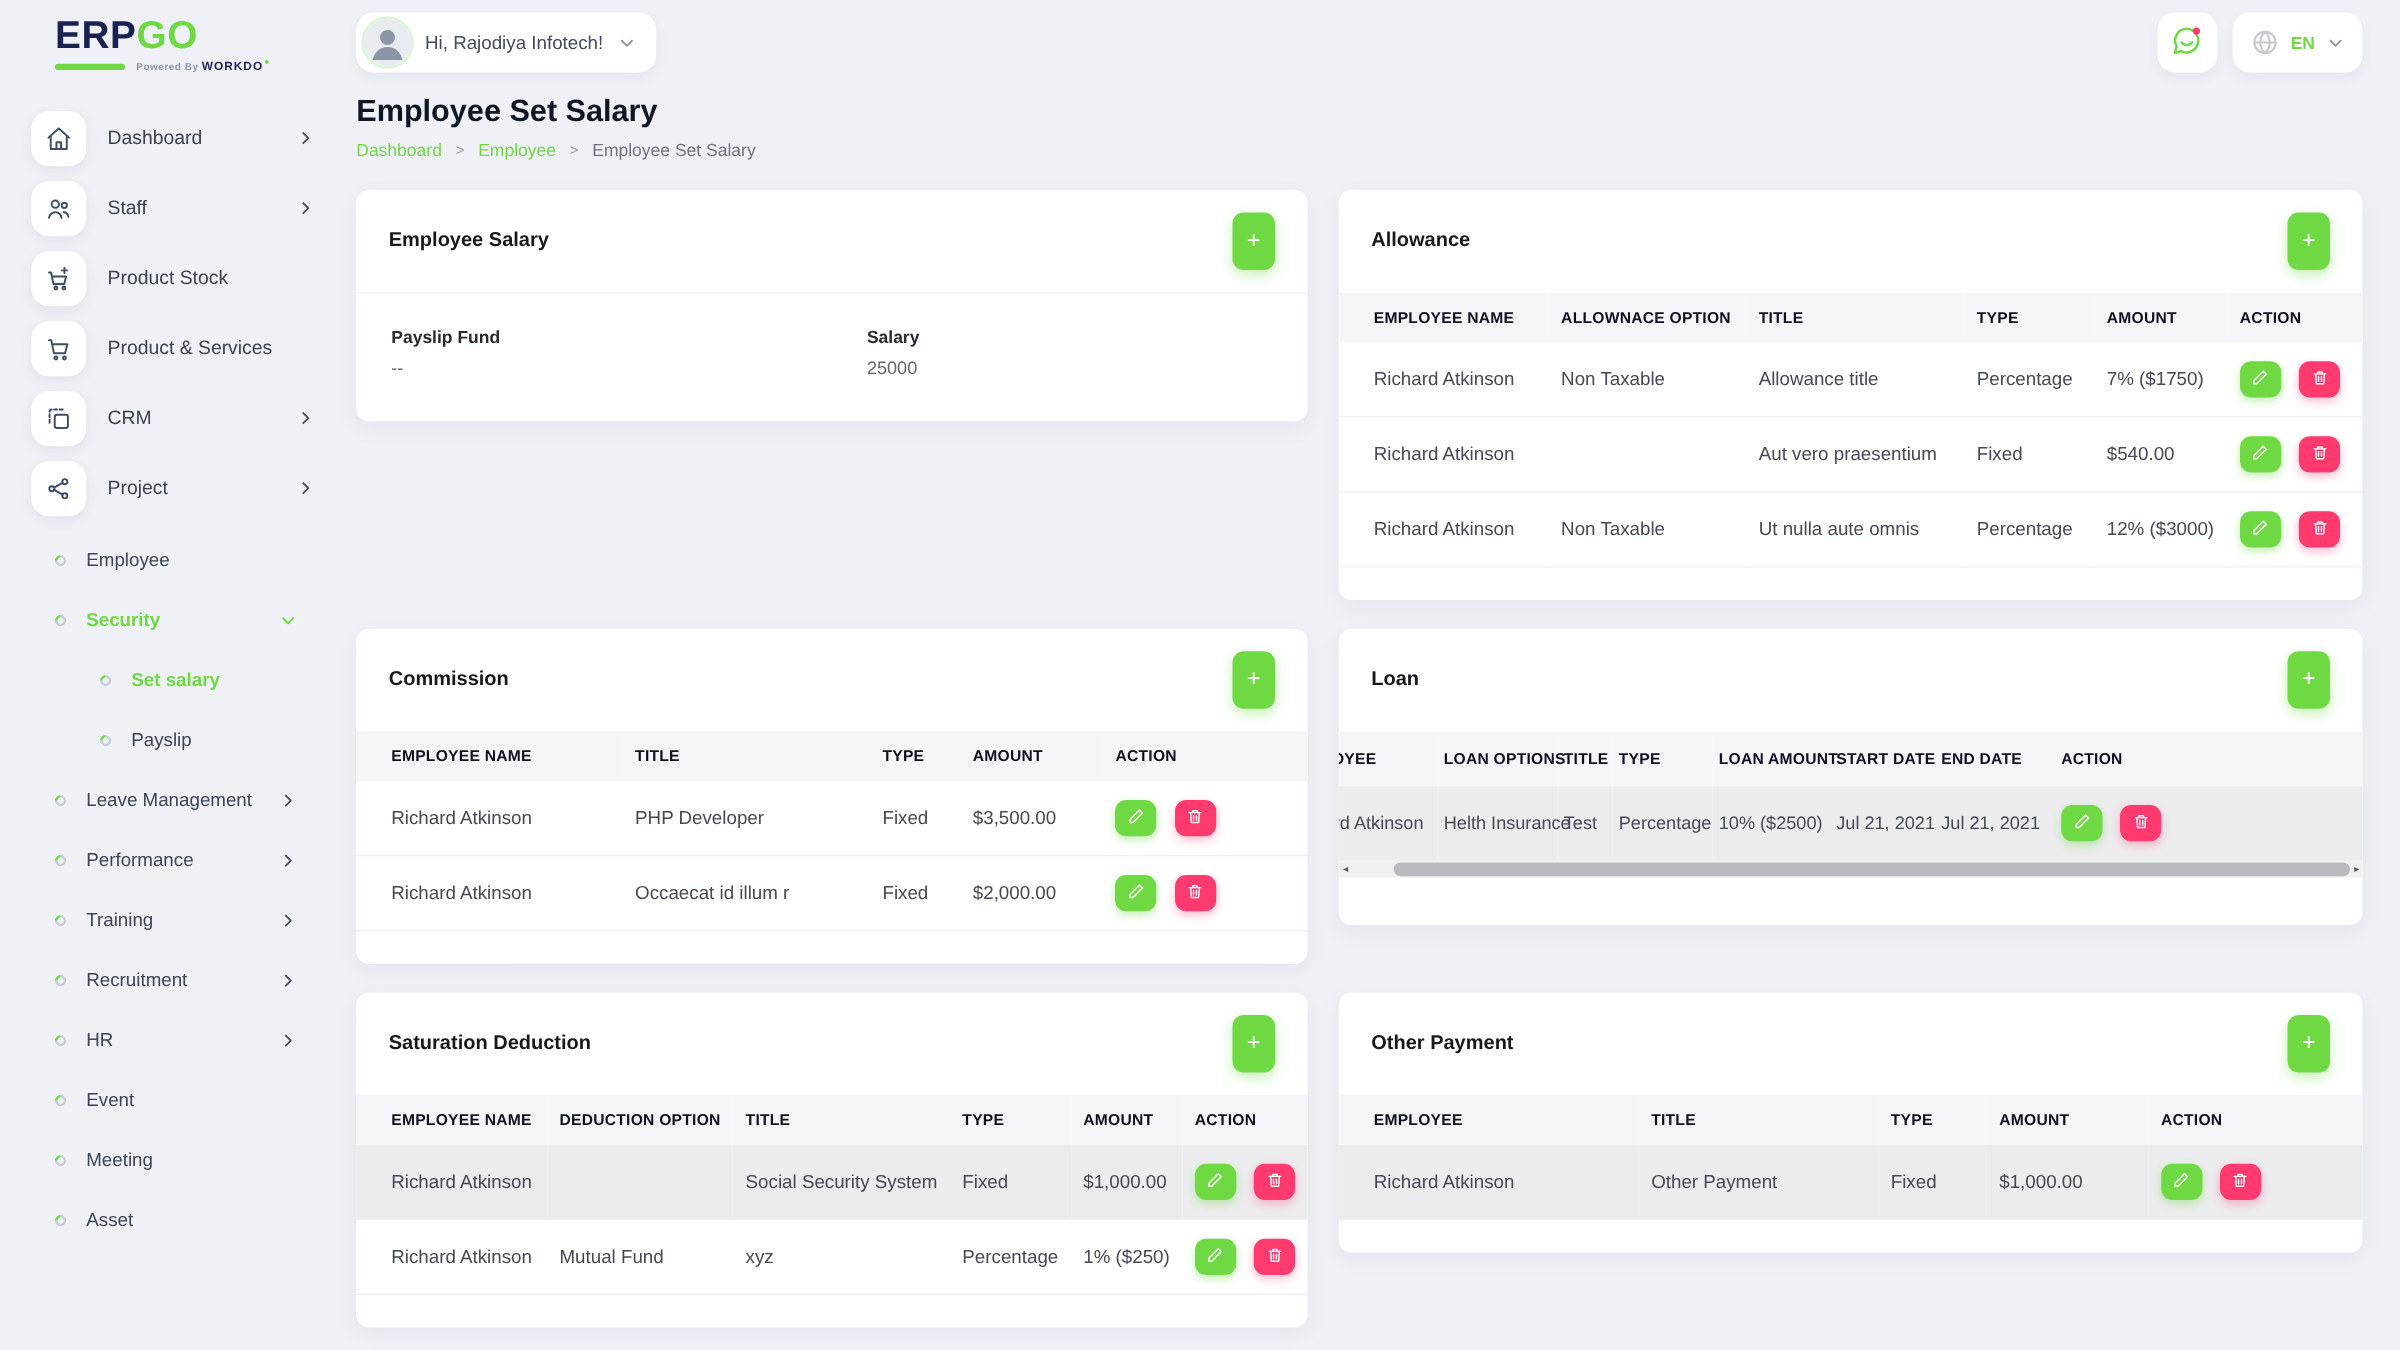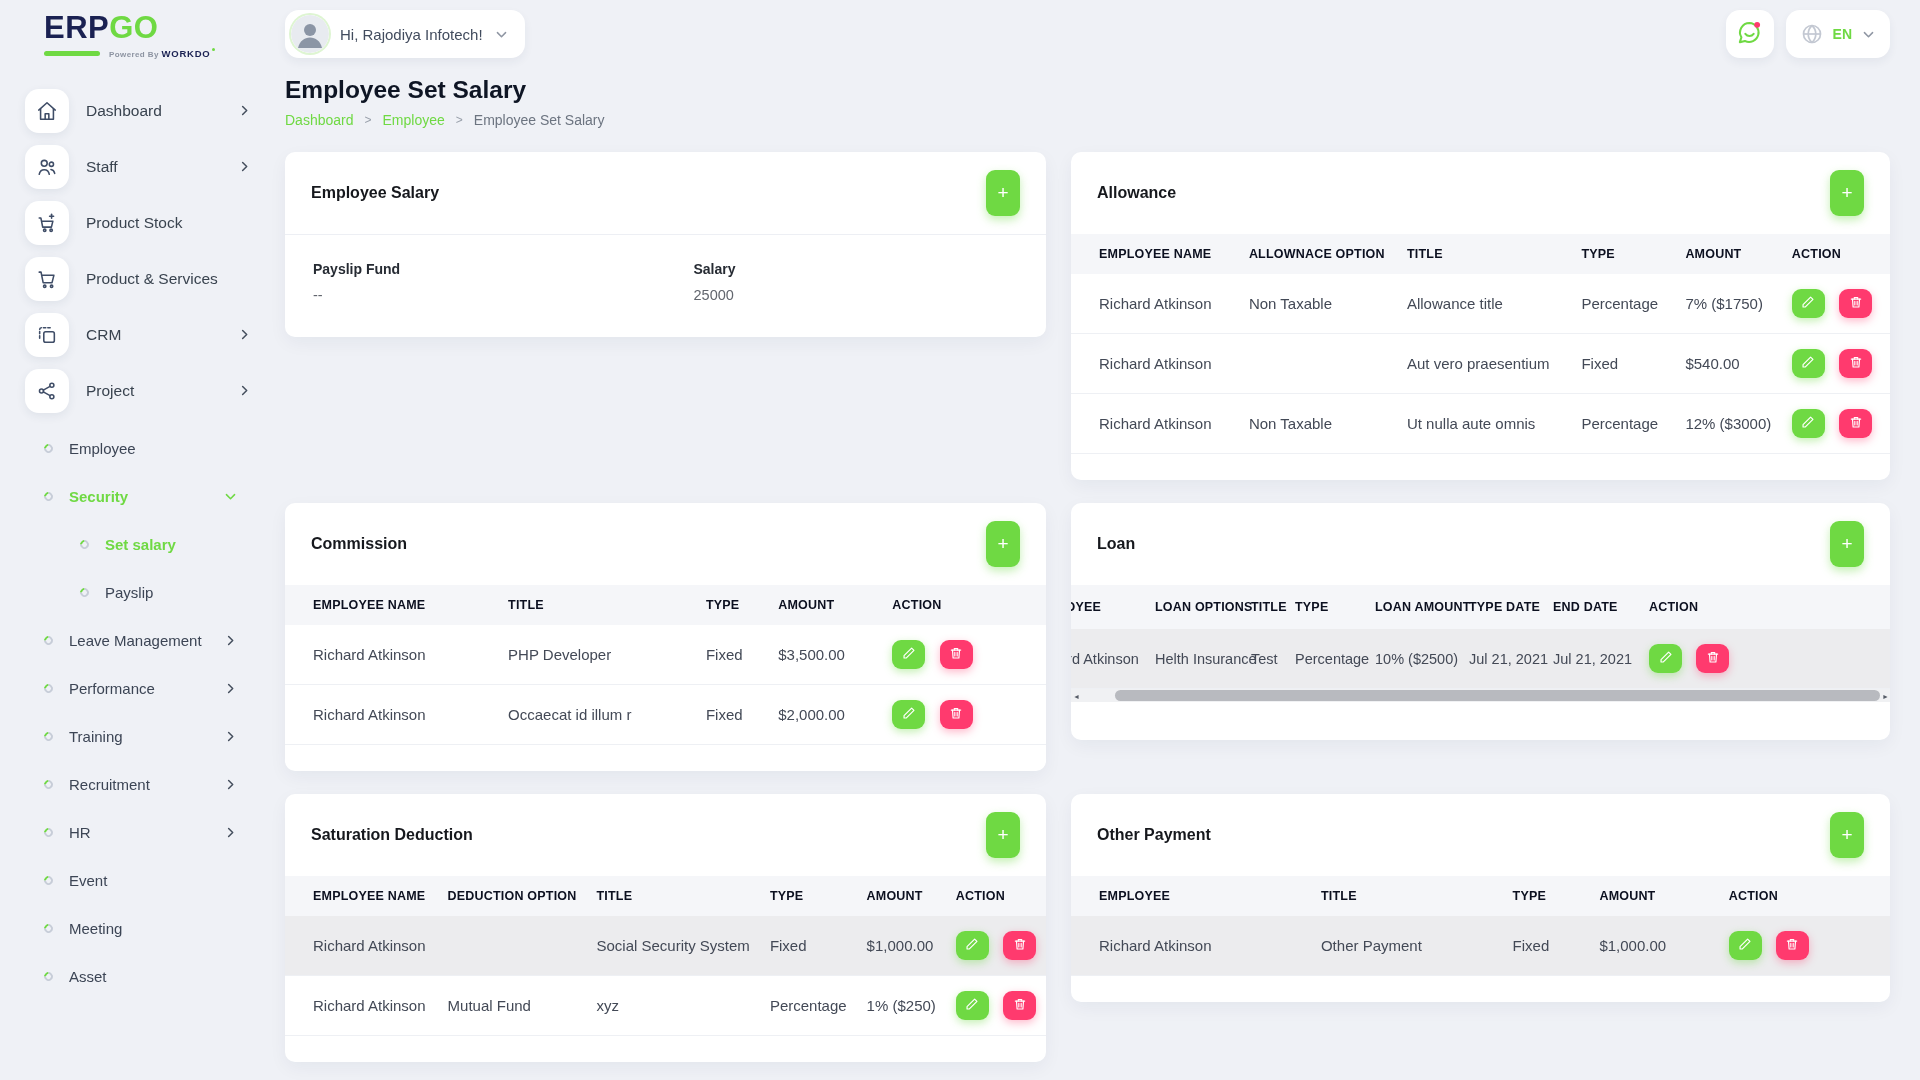--- a/index.html
+++ b/index.html
@@ -553,21 +553,21 @@
         </div>
         <div class="loan-viewport">
             <table class="tbl tbl-loan">
               <thead>
                 <tr>
                   <th>EMPLOYEE</th>
                   <th>LOAN OPTIONS</th>
                   <th>TITLE</th>
                   <th>TYPE</th>
                   <th>LOAN AMOUNT</th>
-                  <th>TYPE DATE</th>
+                  <th>START DATE</th>
                   <th>END DATE</th>
                   <th>ACTION</th>
                 </tr>
               </thead>
               <tbody>
                 <tr class="striped">
                   <td>Richard Atkinson</td>
                   <td>Helth Insurance</td>
                   <td>Test</td>
                   <td>Percentage</td>

